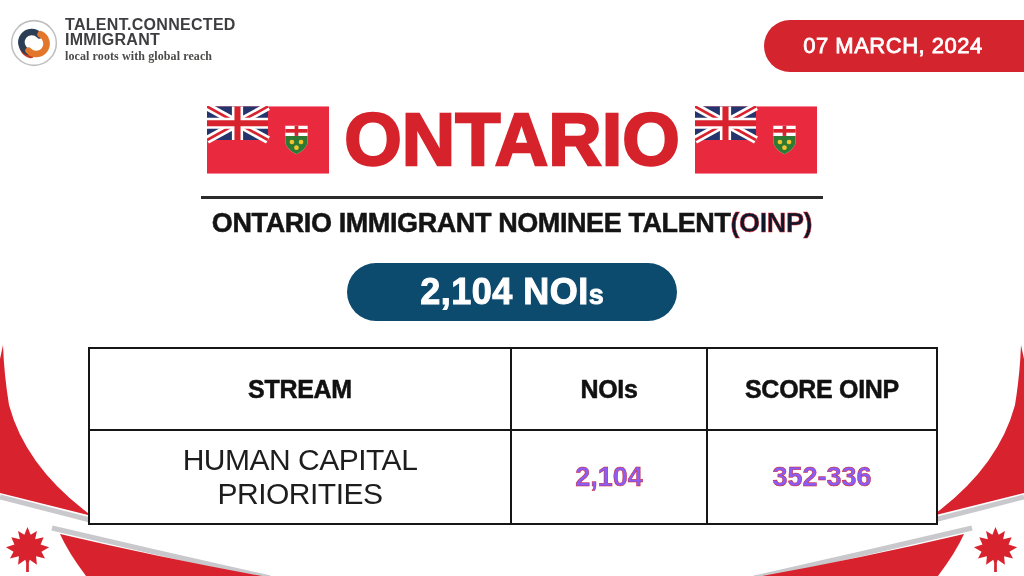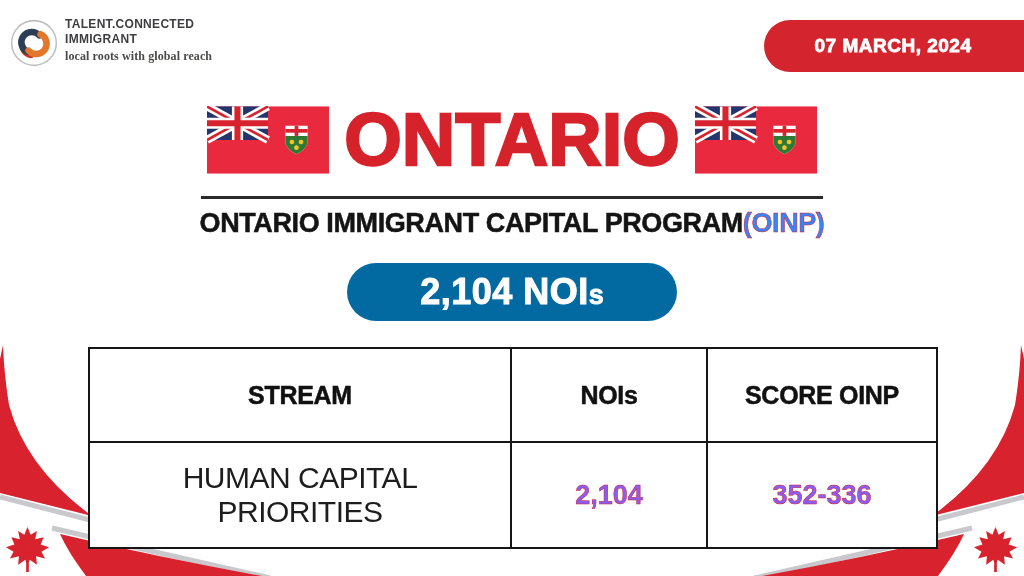--- a/index.html
+++ b/index.html
@@ -5,29 +5,29 @@
   html,body{margin:0;padding:0;background:#e9e9e9;}
   .canvas{
     position:relative;width:1024px;height:576px;background:#ffffff;
     overflow:hidden;font-family:"Liberation Sans","DejaVu Sans",sans-serif;
     -webkit-font-smoothing:antialiased;
   }
   
   .logo{position:absolute;left:10px;top:17px;display:flex;align-items:flex-start;}
   .logo-icon{width:48px;height:48px;margin-top:2px;}
   .logo-text{margin-left:7px;line-height:1;}
-  .logo-name{font-size:12px;font-weight:bold;color:#3e3d40;letter-spacing:.3px;line-height:15px;}
+  .logo-name{font-size:16px;font-weight:bold;color:#3e3d40;letter-spacing:.3px;line-height:15px;}
   .logo-tagline{font-size:12px;font-weight:bold;color:#4a4a48;margin-top:3px;letter-spacing:.1px;font-family:Liberation Serif, serif;}
   .date-pill{
     position:absolute;top:20px;left:764px;right:-4px;height:52px;
     background:#d4252e;border-radius:26px 0 0 26px;
     display:flex;align-items:center;justify-content:center;
   }
   .date-pill span{
-    color:#fff;font-size:19px;font-weight:bold;letter-spacing:.5px;
+    color:#fff;font-size:22px;font-weight:normal;letter-spacing:.5px;
     -webkit-text-stroke:.8px #fff;white-space:nowrap;padding-right:6px;
   }
   
   .title-row{
     position:absolute;top:102px;left:0;width:100%;height:76px;
     display:flex;align-items:center;justify-content:center;gap:15px;
   }
   .flag{width:122px;height:68px;flex:0 0 auto;}
   .page-title{
     margin:0;font-size:74px;font-weight:bold;color:#d6232b;line-height:1;
@@ -35,41 +35,41 @@
   }
   .divider{
     position:absolute;top:196px;left:50%;transform:translateX(-50%);
     width:622px;height:3px;background:#2b2b2b;
   }
   .subtitle{
     position:absolute;top:208px;left:0;width:100%;margin:0;text-align:center;
     font-size:27px;font-weight:bold;color:#141414;letter-spacing:-.4px;
     -webkit-text-stroke:.5px #141414;white-space:nowrap;
   }
-  .subtitle .oinp{color:#3b82f6;-webkit-text-stroke:.5px #d8232e;}
+  .subtitle .oinp{color:#0f172a;-webkit-text-stroke:.5px #d8232e;}
   
   .noi-pill{
     position:absolute;top:263px;left:50%;transform:translateX(-50%);
-    width:330px;height:58px;background:#0369a1;border-radius:29px;
+    width:330px;height:58px;background:#0c4a6e;border-radius:29px;
     display:flex;align-items:baseline;justify-content:center;
   }
   .noi-pill .big{
     color:#fff;font-size:36px;font-weight:bold;line-height:58px;
     -webkit-text-stroke:1px #fff;letter-spacing:.5px;
   }
   .noi-pill .small-s{
     color:#fff;font-size:27px;font-weight:bold;line-height:58px;
     -webkit-text-stroke:.8px #fff;
   }
   
   .oinp-table{
     position:absolute;left:88px;top:347px;width:848px;height:140px;
     border-collapse:collapse;table-layout:fixed;background:#fff;
   }
-  .oinp-table td,.oinp-table th{border:2px solid #161616;text-align:center;padding:15px;}
+  .oinp-table td,.oinp-table th{border:2px solid #161616;text-align:center;padding:9px;}
   .oinp-table th{
     height:62px;font-size:25px;font-weight:bold;color:#111;
     letter-spacing:-.3px;-webkit-text-stroke:.5px #111;
   }
   .oinp-table td{height:74px;margin-left:14px;}
   .cell-stream{font-size:30px;color:#1d1d1d;letter-spacing:-.5px;font-weight:normal;}
   .cell-value{font-size:27px;color:#8b5cf6;font-weight:bold;-webkit-text-stroke:.5px #cc2027;}
   
   .corner-art{position:absolute;left:0;top:0;width:1024px;height:576px;pointer-events:none;}
 </style>
@@ -146,21 +146,21 @@
       <path d="M77,29 h22 v5 c0,8 -11,13 -11,13 c0,0 -11,-5 -11,-13 Z" fill="#2F7A33"></path>
       <circle cx="83.5" cy="35" r="2.3" fill="#F4C430"></circle>
       <circle cx="92.5" cy="35" r="2.3" fill="#F4C430"></circle>
       <circle cx="88" cy="40.5" r="2.3" fill="#F4C430"></circle>
     </svg>
   </div>
 
   <div class="divider"></div>
 
   <h2 class="subtitle">
-    <span>ONTARIO IMMIGRANT CAPITAL PROGRAM</span><span class="oinp">(OINP)</span>
+    <span>ONTARIO IMMIGRANT NOMINEE TALENT</span><span class="oinp">(OINP)</span>
   </h2>
 
   <div class="noi-pill">
     <span class="big">2,104 NOI</span>
       <span class="small-s">s</span>
   </div>
 
   <table class="oinp-table">
     <colgroup>
         <col style="width:422px">

